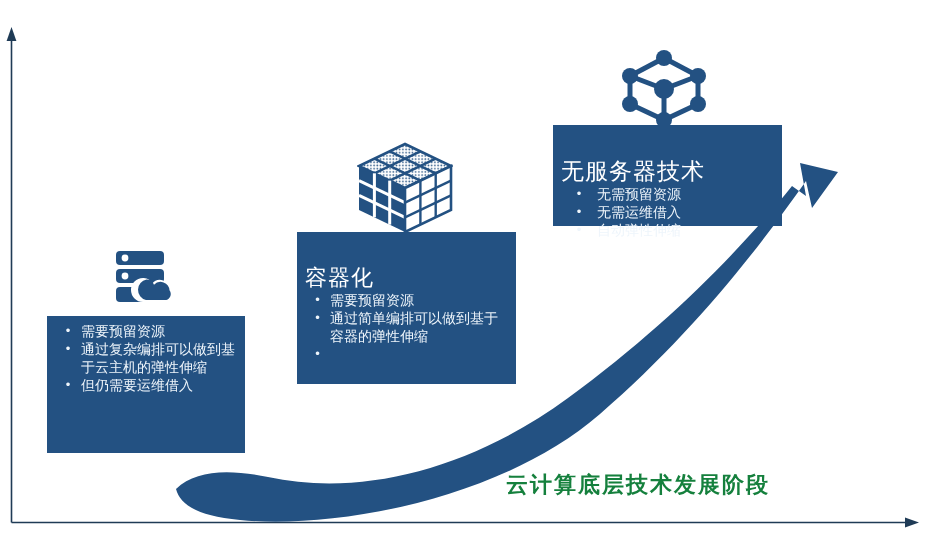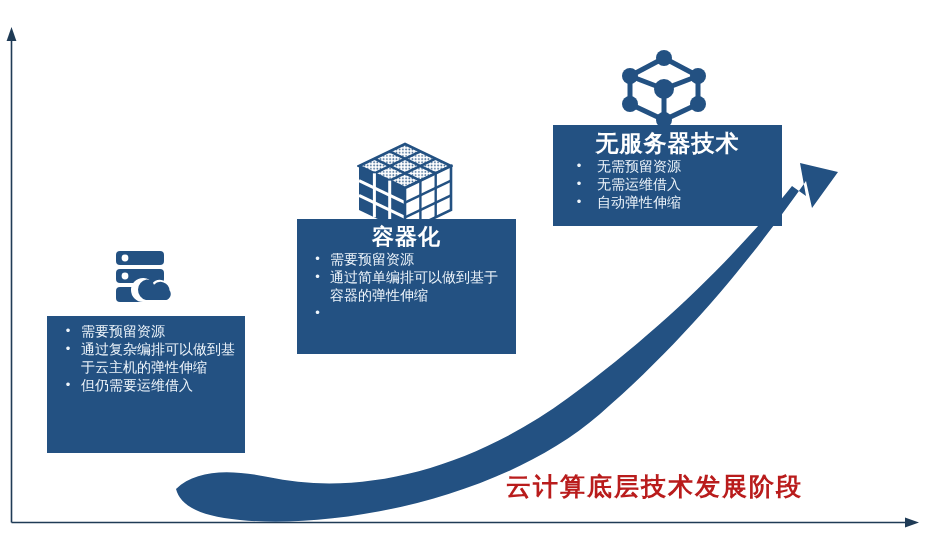--- a/index.html
+++ b/index.html
@@ -35,26 +35,27 @@
 
   .stage-card {
     position: absolute;
     z-index: 5;
     background: #235182;
     box-sizing: border-box;
     padding: 5px 8px 8px 8px;
     color: #ffffff;
   }
   .stage-card .card-title {
-    text-align: center;
+    text-align: left;
     color: #ffffff;
-    font-weight: 700;
+    font-weight: 400;
     line-height: 1.15;
     letter-spacing: 1px;
     white-space: nowrap;
+    margin-top: 28px;
   }
   .stage-card .bullets {
     list-style: none;
     margin: 2px 0 0 0;
     padding: 0;
   }
   .stage-card .bullets li {
     display: flex;
     align-items: flex-start;
     color: #eef5fb;
@@ -76,23 +77,23 @@
     width: 198px;
     height: 137px;
   }
   #card-virtualization .card-title { font-size: 22px; }
   #card-virtualization .bullets li { font-size: 14px; }
   #card-virtualization .bullets li .dot { width: 26px; text-align: center; font-size: 13px; }
 
   
   #card-containerization {
     left: 297px;
-    top: 219px;
+    top: 232px;
     width: 219px;
-    height: 135px;
+    height: 152px;
   }
   #card-containerization .card-title { font-size: 22px; }
   #card-containerization .bullets li { font-size: 14px; }
   #card-containerization .bullets li .dot { width: 25px; text-align: center; font-size: 13px; }
 
   
   #card-serverless {
     left: 553px;
     top: 125px;
     width: 229px;
@@ -100,24 +101,24 @@
   }
   #card-serverless .card-title { font-size: 23px; }
   #card-serverless .bullets li { font-size: 14px; }
   #card-serverless .bullets li .dot { width: 36px; text-align: center; font-size: 13px; }
 
   #footer-title {
     position: absolute;
     left: 506px;
     top: 470px;
     z-index: 6;
-    font-size: 25px;
+    font-size: 22px;
     font-weight: 700;
     letter-spacing: 2px;
-    color: #b91c1c;
+    color: #15803d;
     white-space: nowrap;
   }
 </style>
 </head>
 <body>
 
 <div id="stage">
 
   <svg id="axes-layer" viewBox="0 0 930 538">
     <g>

